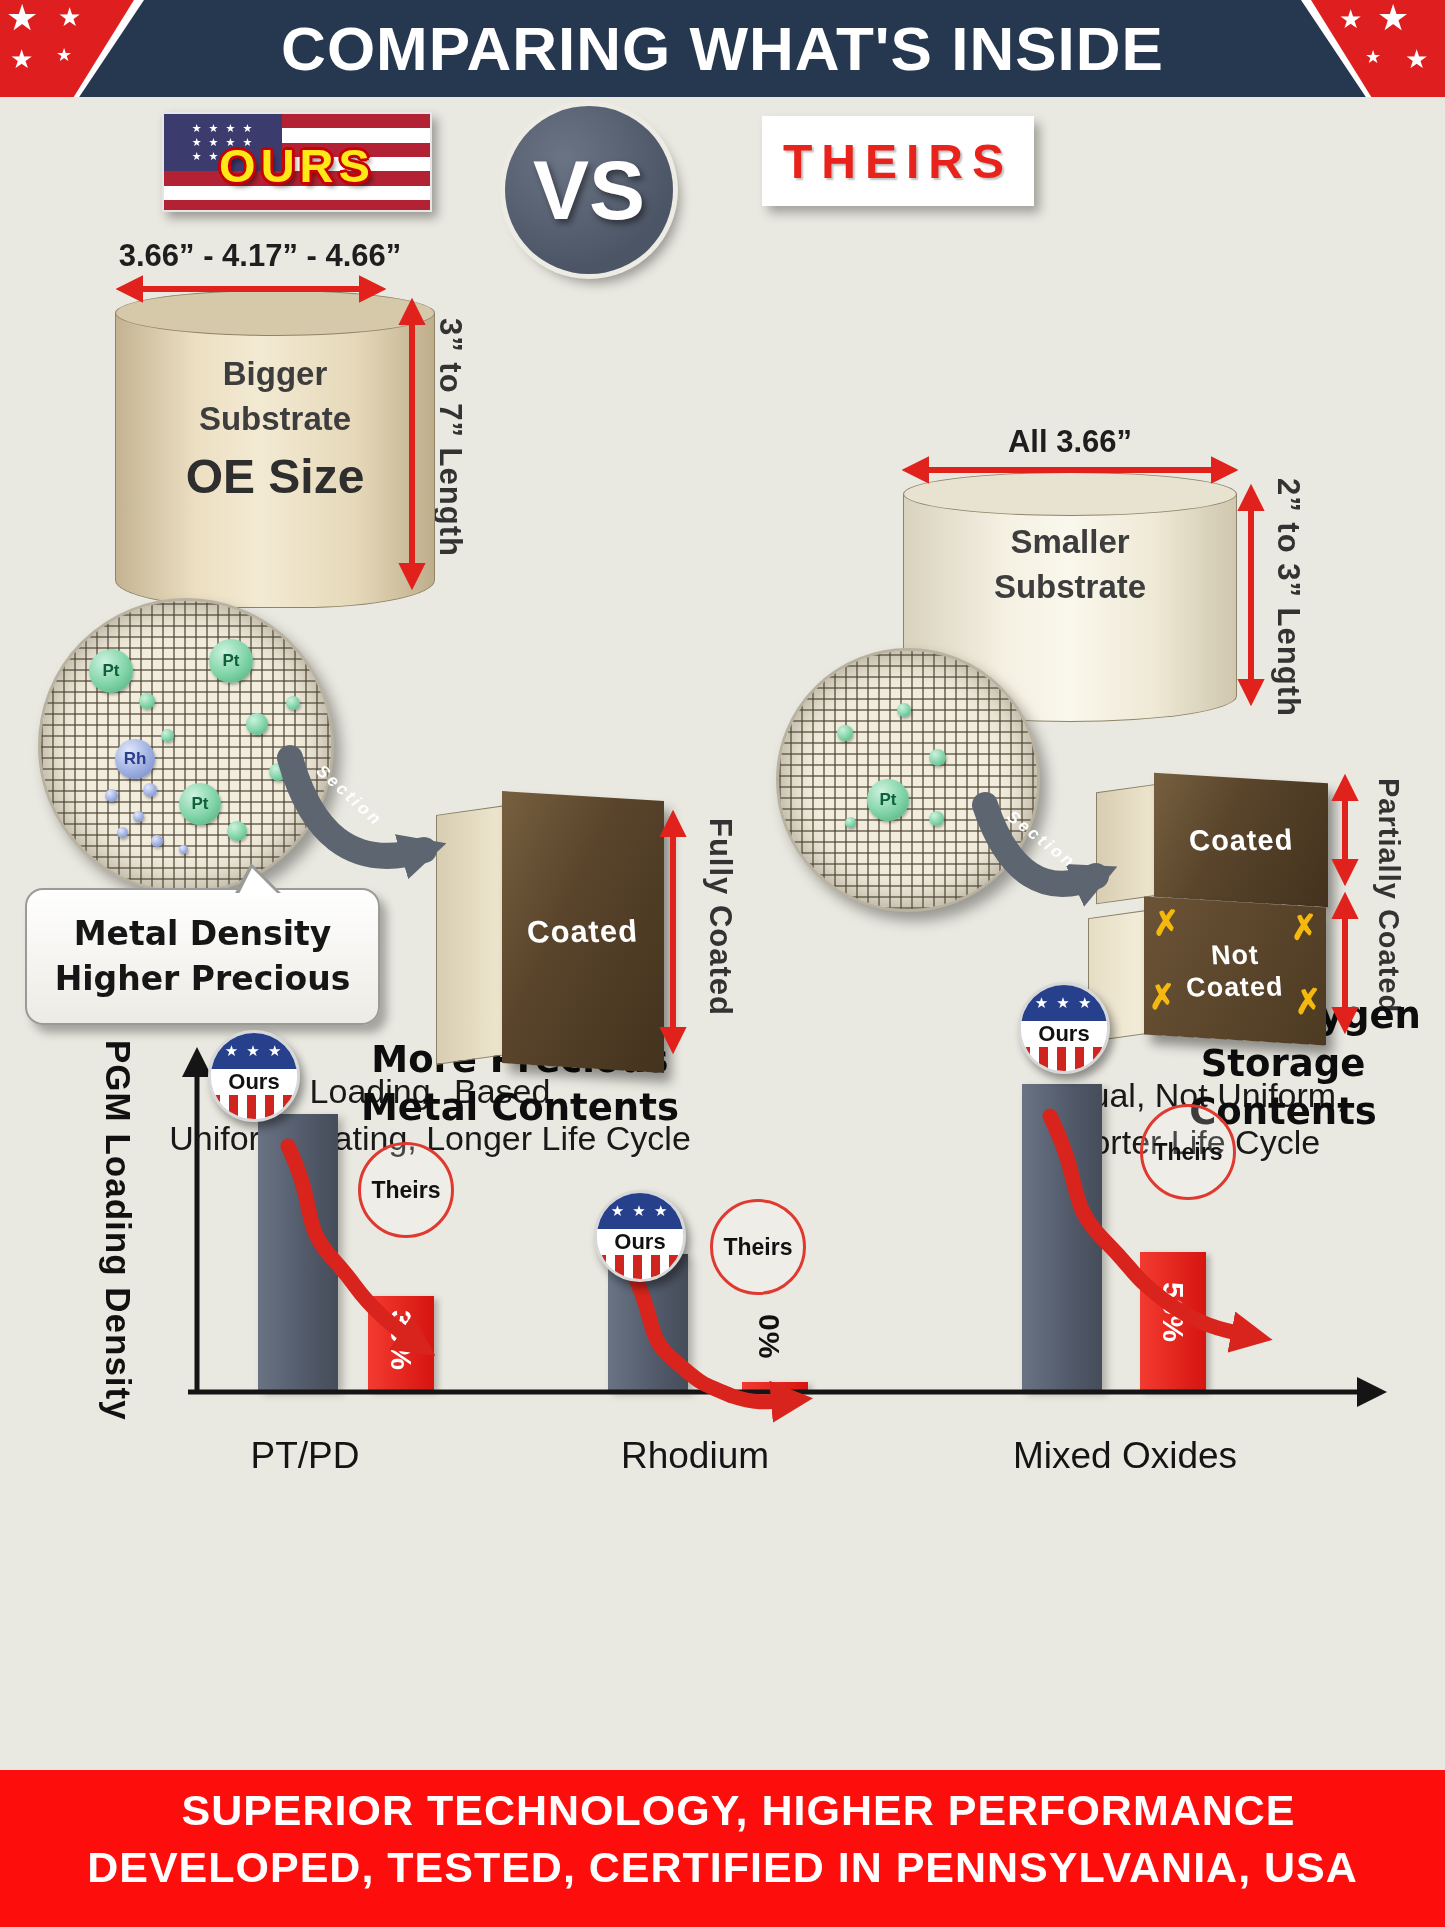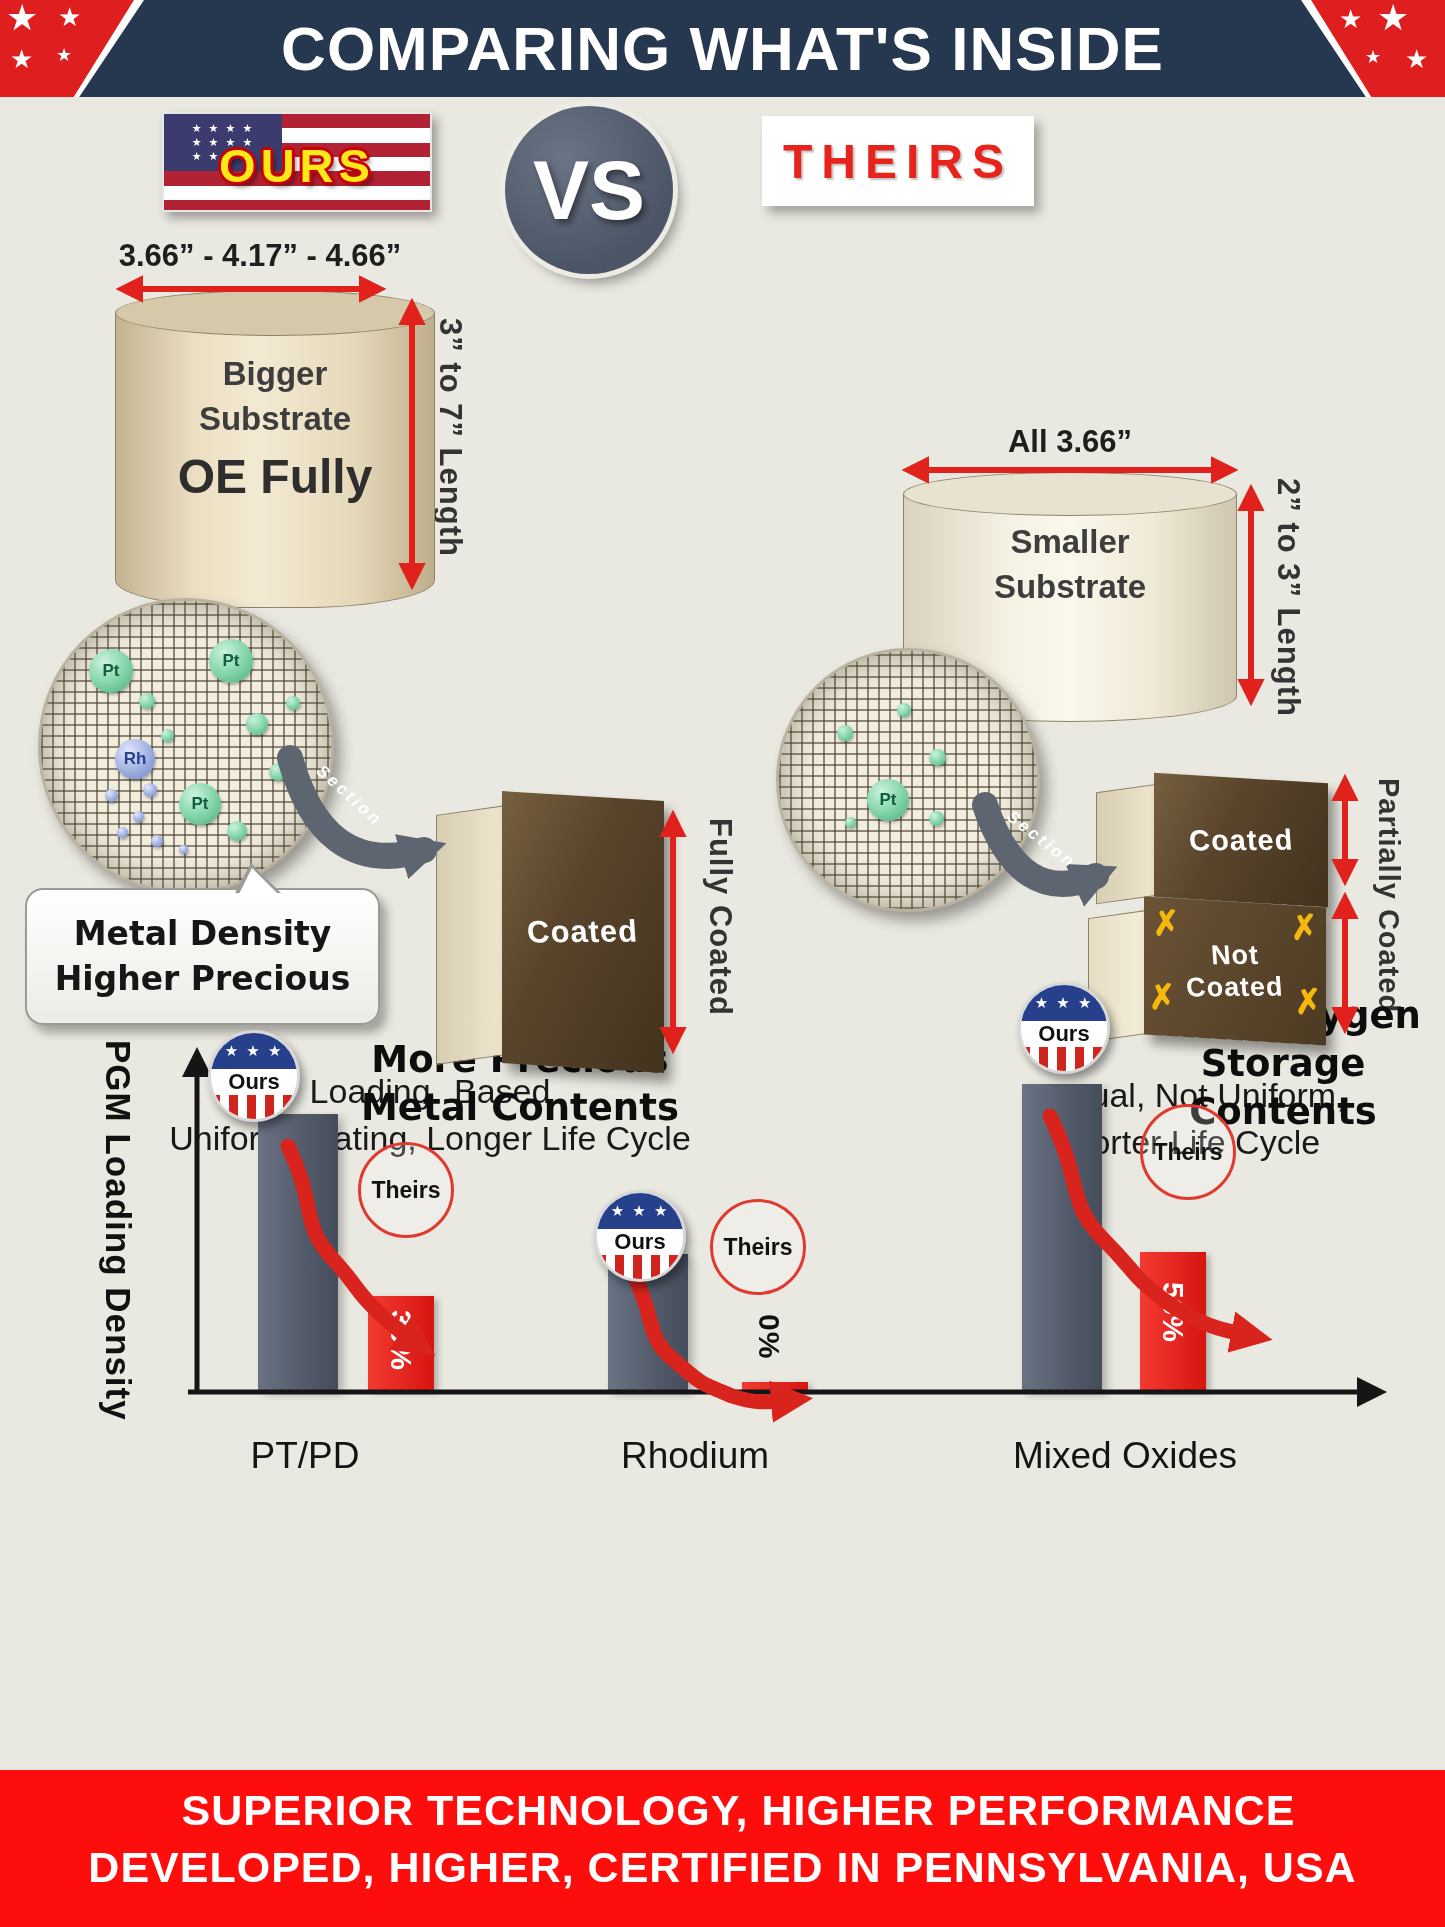--- a/index.html
+++ b/index.html
@@ -156,21 +156,21 @@
   </div>
 
   <div class="dims" style="left:90px;top:238px;width:340px;">3.66” - 4.17” - 4.66”</div>
   <div class="cyl" style="left:115px;top:290px;width:320px;height:318px;z-index:2;">
     <div class="cyl-body" style="top:23px;height:295px;border-radius:0 0 134px 134px / 0 0 28px 28px;
          background:linear-gradient(90deg,#c3b392 0%,#ecdfc2 25%,#f3ead3 45%,#e6d9ba 75%,#bfae8c 100%);"></div>
     <div class="cyl-top" style="height:46px;background:#d6c9a9;"></div>
     <div class="cyl-text" style="top:62px;">
       <div class="cyl-l1">Bigger</div>
       <div class="cyl-l1">Substrate</div>
-      <div class="cyl-l3">OE Fully</div>
+      <div class="cyl-l3">OE Size</div>
     </div>
   </div>
   <div class="vlabel" style="left:432px;top:318px;font-size:31px;">3” to 7” Length</div>
 
   <div class="dims" style="left:903px;top:424px;width:334px;">All 3.66”</div>
   <div class="cyl" style="left:903px;top:472px;width:334px;height:250px;z-index:2;">
     <div class="cyl-body" style="top:22px;height:228px;border-radius:0 0 167px 167px / 0 0 26px 26px;
          background:linear-gradient(90deg,#d9d2bd 0%,#f4f0e2 30%,#faf7ec 50%,#efe9d6 75%,#cfc7ae 100%);"></div>
     <div class="cyl-top" style="height:44px;background:#e8e3d1;"></div>
     <div class="cyl-text" style="top:48px;">
@@ -310,21 +310,21 @@
     <div>More Oxygen</div>
     <div>Storage Contents</div>
   </div>
 
   <div class="cat" style="left:225px;width:160px;">PT/PD</div>
   <div class="cat" style="left:600px;width:190px;">Rhodium</div>
   <div class="cat" style="left:985px;width:280px;">Mixed Oxides</div>
 
   <div class="footer">
     <div class="f1">SUPERIOR TECHNOLOGY, HIGHER PERFORMANCE</div>
-    <div class="f2">DEVELOPED, HIGHER, CERTIFIED IN PENNSYLVANIA, USA</div>
+    <div class="f2">DEVELOPED, TESTED, CERTIFIED IN PENNSYLVANIA, USA</div>
   </div>
 
   <svg class="overlay" width="1445" height="1927" viewBox="0 0 1445 1927">
     <defs>
       <marker id="ar" viewBox="0 0 10 10" refX="7" refY="5" markerWidth="4.6" markerHeight="4.6" orient="auto-start-reverse">
         <path d="M0 0L10 5L0 10z" fill="#e0211c"></path>
       </marker>
       <marker id="ab" viewBox="0 0 10 10" refX="7" refY="5" markerWidth="6" markerHeight="6" orient="auto">
         <path d="M0 0L10 5L0 10z" fill="#151515"></path>
       </marker>

